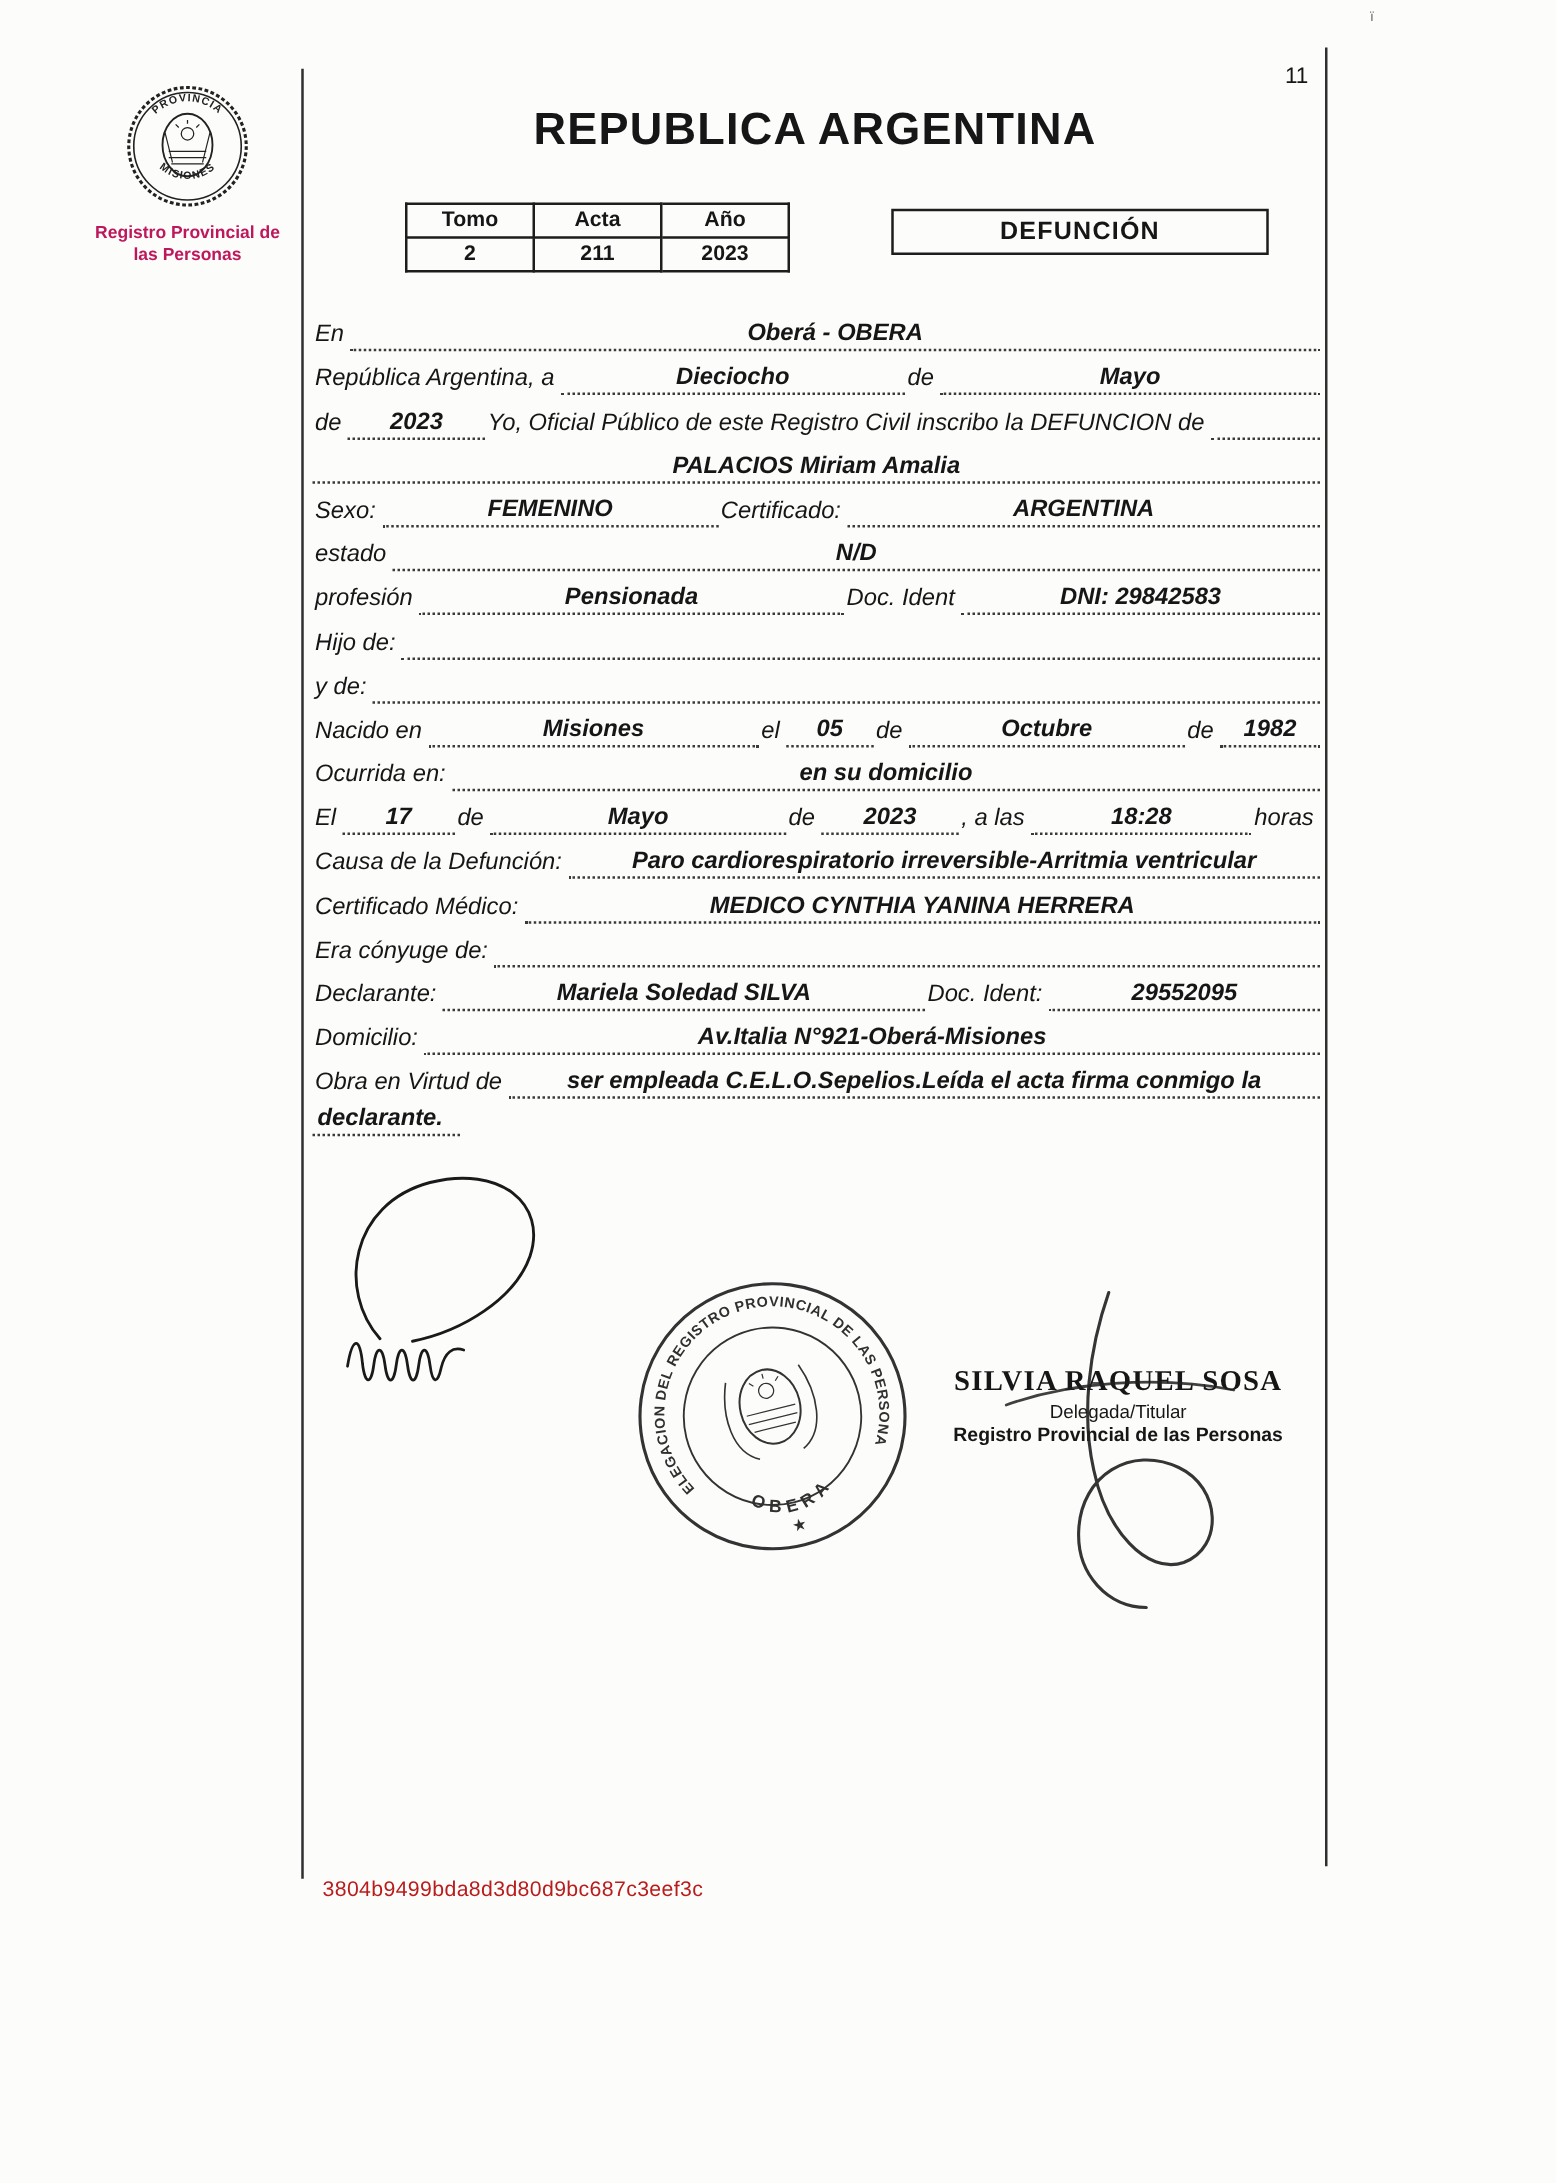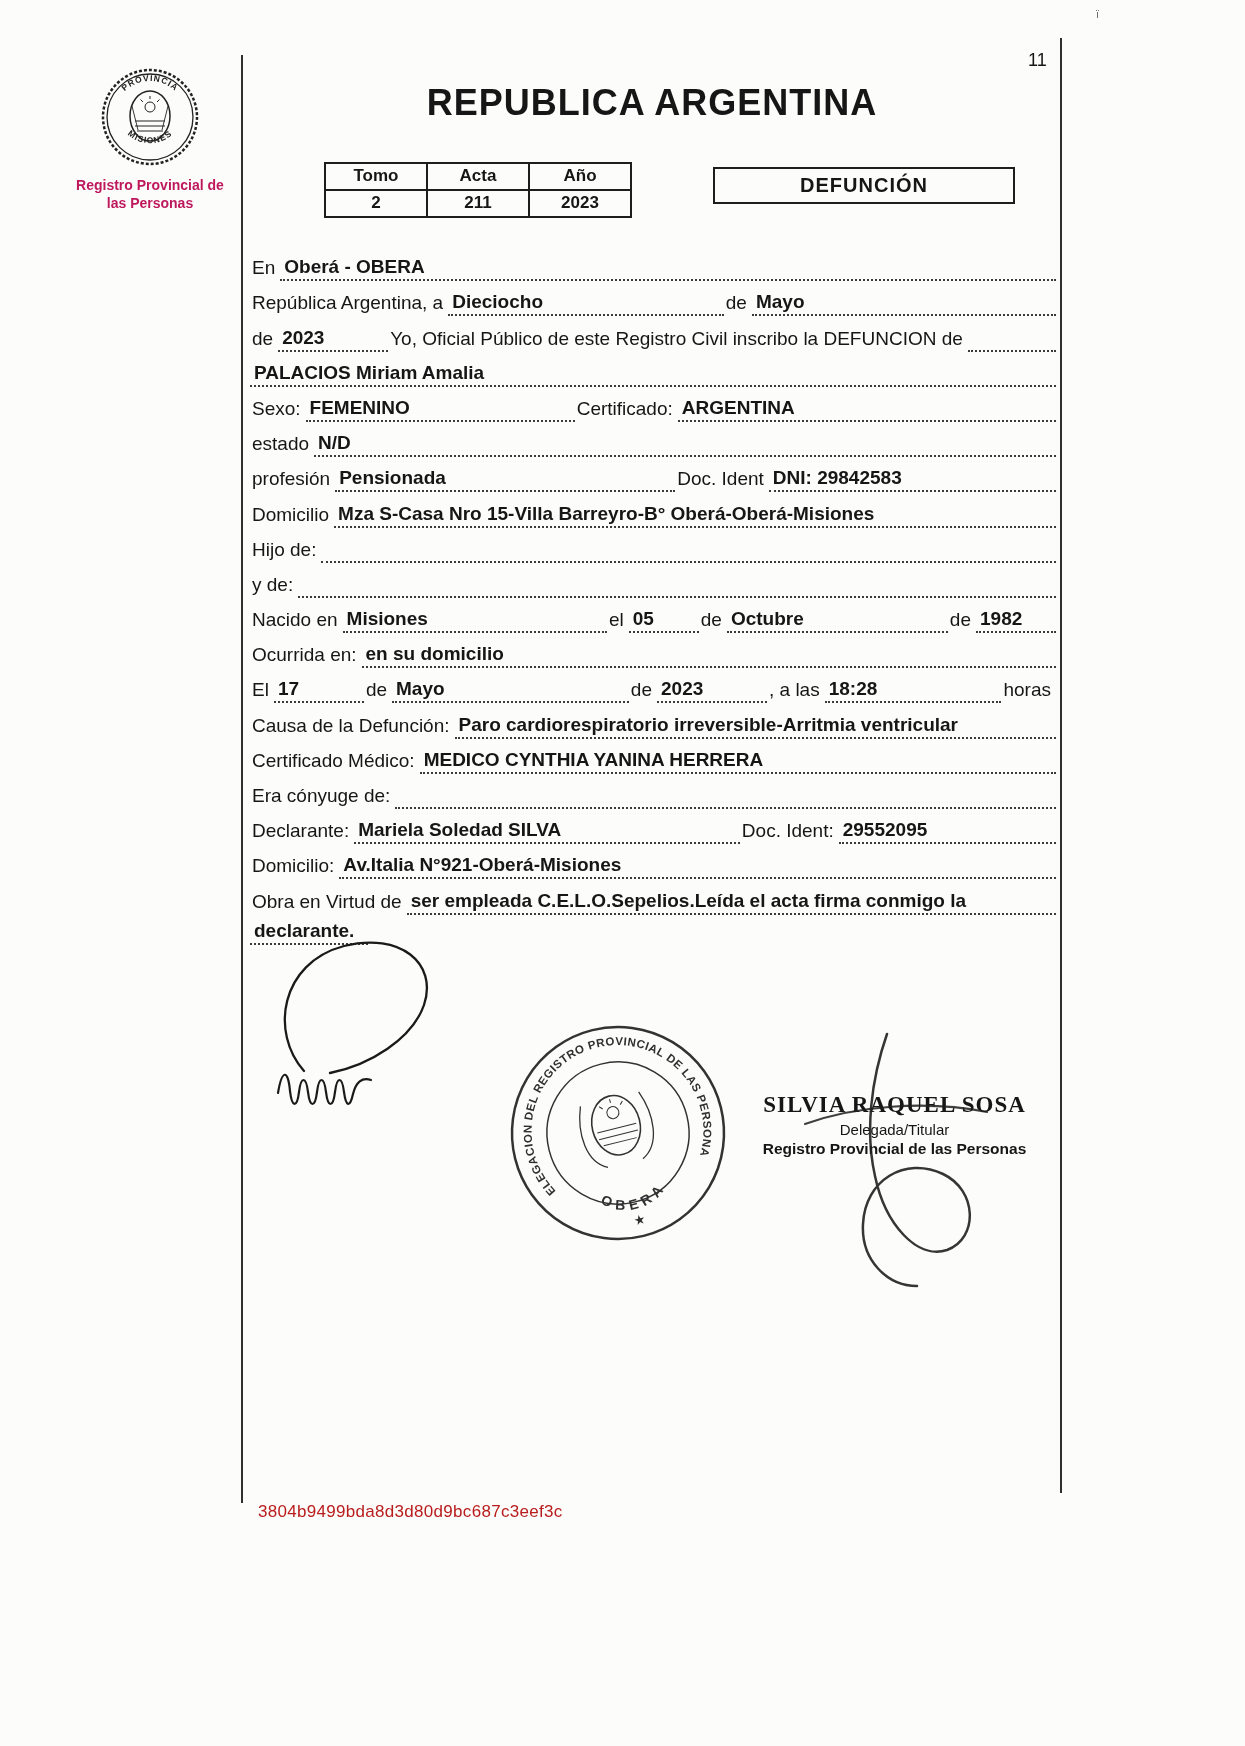--- a/index.html
+++ b/index.html
@@ -39,24 +39,24 @@
   }
   .reg-table tr.vals td { font-weight: bold; }
 
   .def-box {
     position: absolute; left: 713px; top: 167px; width: 302px; height: 37px;
     border: 2px solid #1d1d1d; display: flex; align-items: center; justify-content: center;
     font-size: 20px; font-weight: 600; letter-spacing: 1px;
   }
 
   .form { position: absolute; left: 250px; top: 246px; width: 806px; }
-  .form-row { display: flex; align-items: flex-end; height: 35.2px; font-size: 19px; }
+  .form-row { display: flex; align-items: flex-end; height: 35.2px; font-size: 19px; font-style: italic; }
   .seg-label { white-space: nowrap; padding: 0 5px 2px 2px; }
   .seg-value {
-    border-bottom: 2.5px dotted #3a3a3a; font-weight: bold;
+    border-bottom: 2.5px dotted #3a3a3a; text-align: center; font-weight: bold;
     padding: 0 4px 1px; white-space: nowrap; min-width: 28px;
   }
 
   .sig-hand { position: absolute; left: 252px; top: 933px; }
   .stamp { position: absolute; left: 500px; top: 1012px; transform: rotate(-14deg); }
 
   .official { position: absolute; left: 742px; top: 1092px; width: 305px; text-align: center; }
   .official .name { font-family: "Liberation Serif", serif; font-weight: bold; font-size: 23px; letter-spacing: 1px; }
   .official .role { font-size: 15px; margin-top: 3px; }
   .official .org  { font-size: 15.5px; font-weight: bold; margin-top: 2px; }
@@ -151,24 +151,20 @@
         <span class="seg-label">estado</span>
         <span class="seg-value" style="flex-grow: 1;">N/D</span>
       </div>
       <div class="form-row">
         <span class="seg-label">profesión</span>
         <span class="seg-value" style="flex-grow: 1.5;">Pensionada</span>
         <span class="seg-label">Doc. Ident</span>
         <span class="seg-value" style="flex-grow: 1;">DNI: 29842583</span>
       </div>
       <div class="form-row">
-        <span class="seg-label">Domicilio</span>
-        <span class="seg-value" style="flex-grow: 1;">Mza S-Casa Nro 15-Villa Barreyro-B° Oberá-Oberá-Misiones</span>
-      </div>
-      <div class="form-row">
         <span class="seg-label">Hijo de:</span>
         <span class="seg-value" style="flex-grow: 1;"></span>
       </div>
       <div class="form-row">
         <span class="seg-label">y de:</span>
         <span class="seg-value" style="flex-grow: 1;"></span>
       </div>
       <div class="form-row">
         <span class="seg-label">Nacido en</span>
         <span class="seg-value" style="flex-grow: 1.5;">Misiones</span>

